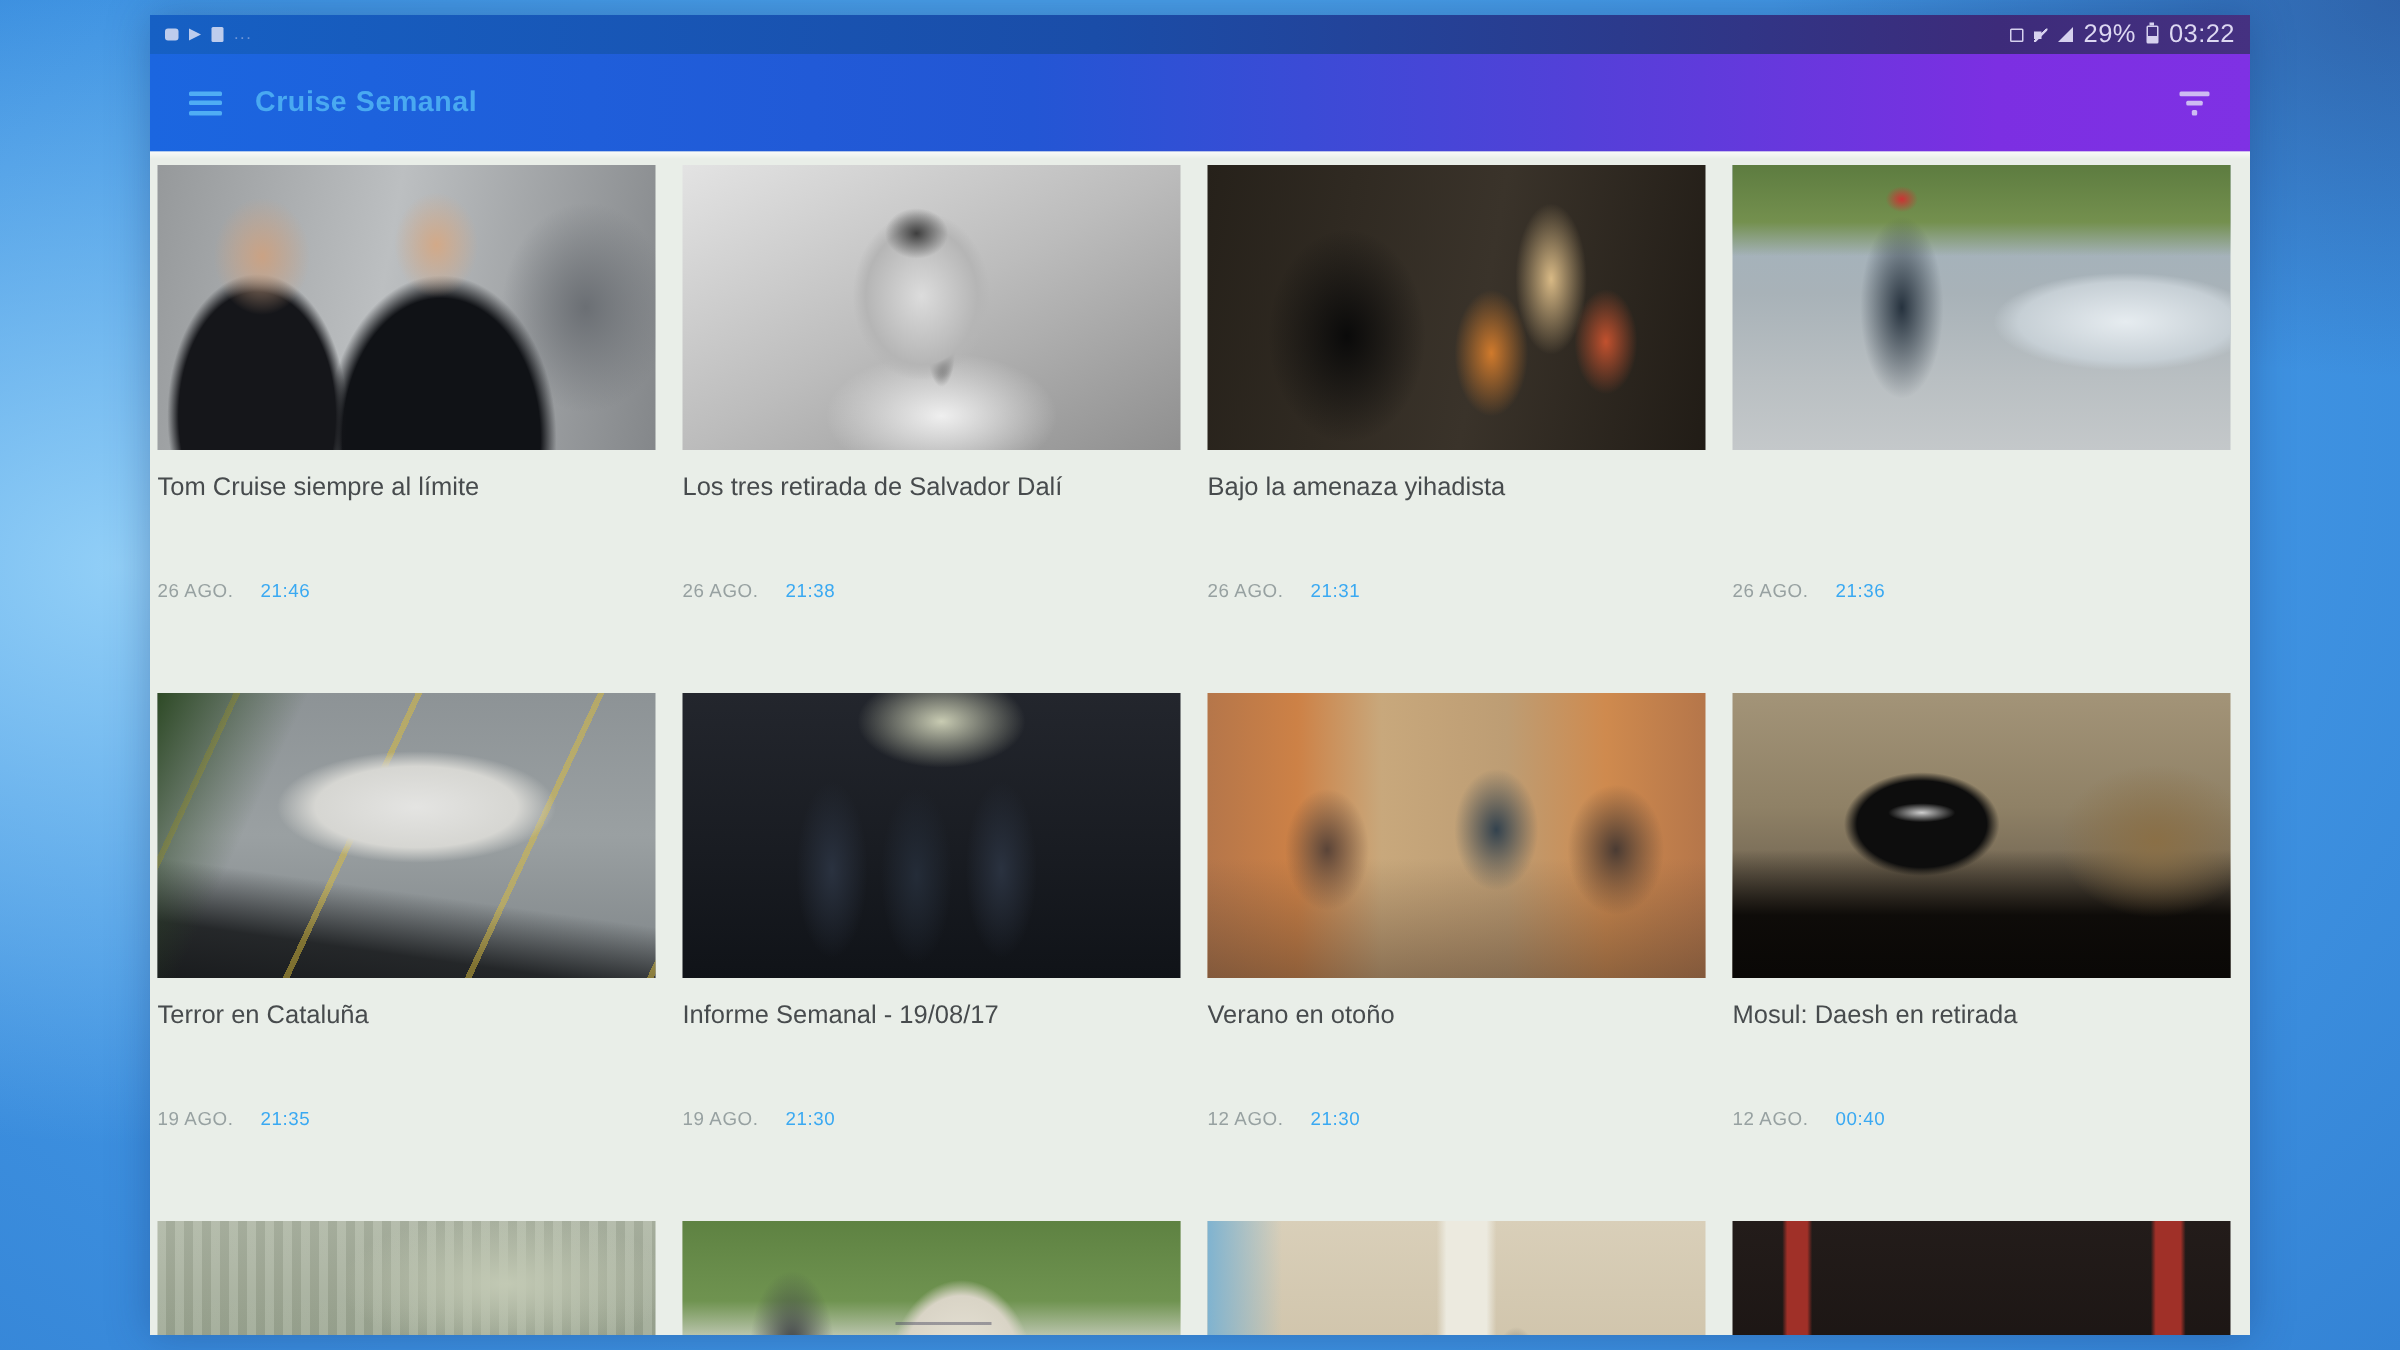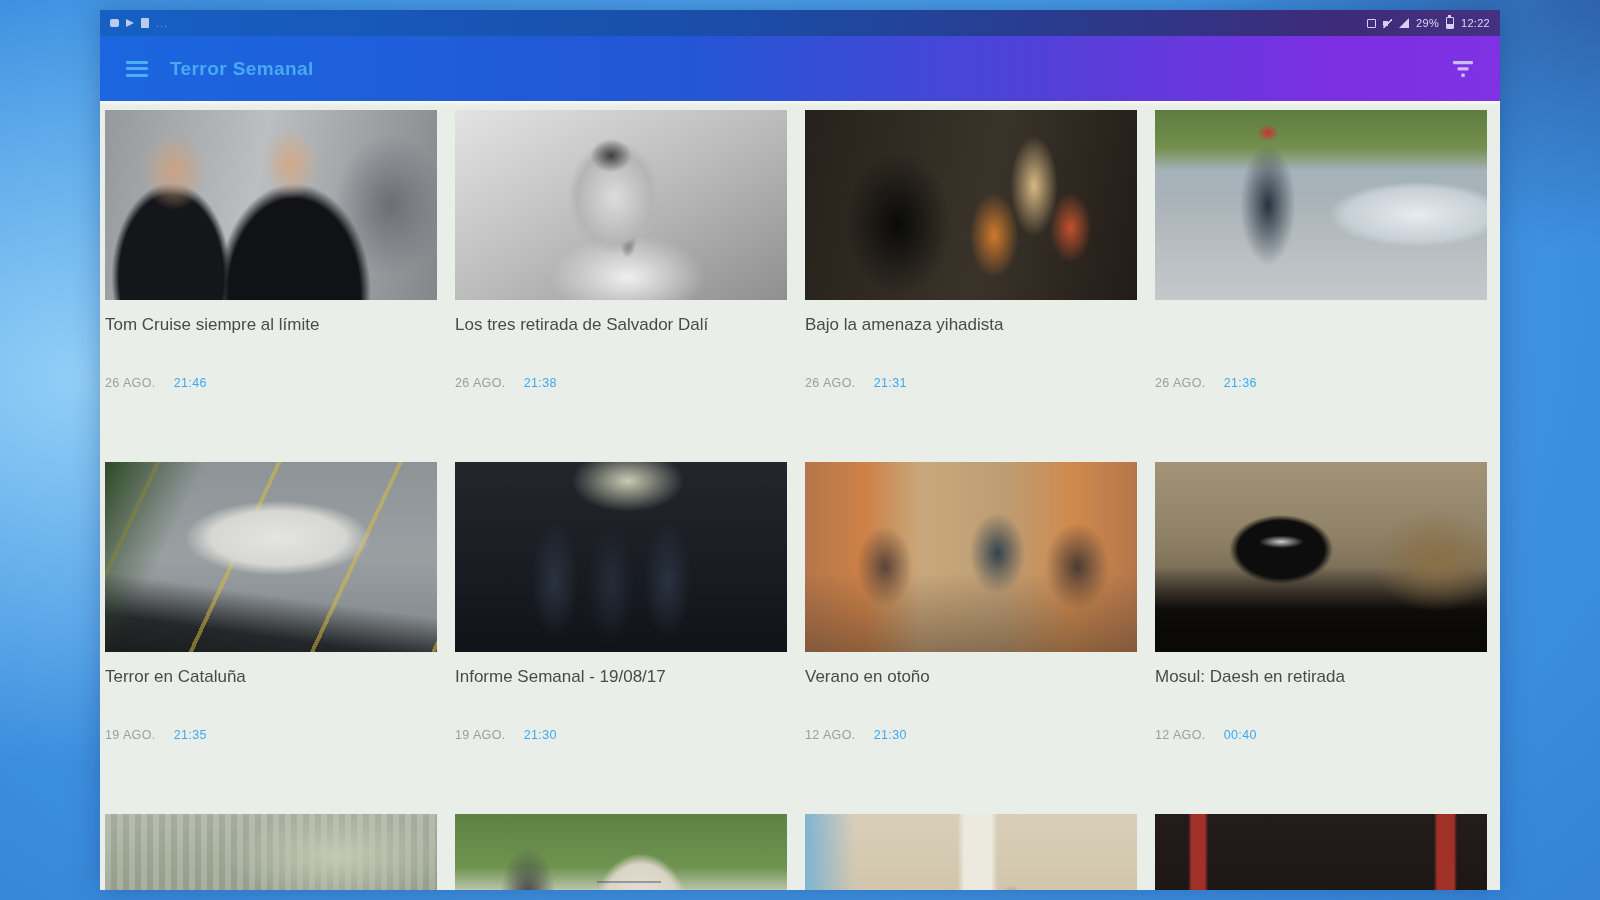--- a/index.html
+++ b/index.html
@@ -14,21 +14,21 @@
 
   
   .tablet{position:absolute;left:100px;top:10px;width:1400px;height:880px;overflow:hidden;
     box-shadow:0 0 26px rgba(20,50,110,.35);background:#e9eee8;}
 
   
   .statusbar{height:26px;display:flex;align-items:center;justify-content:space-between;
     padding:0 10px;box-sizing:border-box;
     background:linear-gradient(90deg,#1660c4 0%,#1a4da8 45%,#2b3a8c 70%,#3d2b7a 88%,#453181 100%);}
   .sb-left,.sb-right{display:flex;align-items:center;gap:7px;}
-  .sb-txt{font-size:11px;color:#ddd8f2;letter-spacing:.3px;}
+  .sb-txt{font-size:17px;color:#ddd8f2;letter-spacing:.3px;}
   .sb-dim{color:rgba(220,220,245,.45);font-size:11px;letter-spacing:1px;}
   .i-blob{width:9px;height:8px;border-radius:2px;background:#cfd8f2;opacity:.9;}
   .i-play{width:0;height:0;border-left:8px solid #cfd8f2;border-top:4.5px solid transparent;border-bottom:4.5px solid transparent;opacity:.9;}
   .i-doc{width:8px;height:10px;border-radius:1px;background:#cfd8f2;opacity:.9;}
   .i-sq{width:9px;height:9px;border:1.4px solid #d6d1ee;border-radius:1px;box-sizing:border-box;}
   .i-mute{width:9px;height:9px;background:
       linear-gradient(135deg,transparent 44%,#d6d1ee 46%,#d6d1ee 56%,transparent 58%),
       linear-gradient(#d6d1ee,#d6d1ee) 0 50%/5px 5px no-repeat;}
   .i-sig{width:0;height:0;border-left:10px solid transparent;border-bottom:10px solid #d6d1ee;}
   .i-bat{width:8px;height:12px;border:1.2px solid #d6d1ee;border-radius:1px;box-sizing:border-box;position:relative;
@@ -44,21 +44,21 @@
   .burger span{display:block;height:3px;border-radius:1px;background:#4fadf4;}
   .appbar-title{margin-left:22px;font-size:19px;font-weight:700;color:#49a9f1;letter-spacing:.4px;}
   .filter-btn{margin-left:auto;cursor:pointer;display:flex;align-items:center;}
 
   
   .grid{display:grid;grid-template-columns:repeat(4,332px);column-gap:18px;padding:9px 5px 0;background:#e9eee8;}
   .card{height:352px;position:relative;cursor:pointer;}
   .card.short{height:190px;}
   .thumb{width:100%;height:190px;position:relative;overflow:hidden;background:#888;}
   .card-title{margin-top:14px;padding-right:6px;font-size:17px;line-height:22px;color:#474b4d;}
-  .card-meta{position:absolute;top:266px;left:0;font-size:12.5px;letter-spacing:.4px;}
+  .card-meta{position:absolute;top:277px;left:0;font-size:12.5px;letter-spacing:.4px;}
   .card-meta .d{color:#97a1a1;margin-right:14px;}
   .card-meta .t{color:#3aa9f2;}
 
   
   .ph1{background:
     radial-gradient(46px 56px at 21% 32%,#caa284 0%,rgba(202,162,132,0) 70%),
     radial-gradient(40px 50px at 56% 28%,#d2a988 0%,rgba(210,169,136,0) 70%),
     radial-gradient(95px 150px at 20% 88%,#15161a 0%,#15161a 55%,rgba(21,22,26,0) 63%),
     radial-gradient(120px 170px at 57% 96%,#101216 0%,#101216 55%,rgba(16,18,22,0) 64%),
     radial-gradient(80px 100px at 86% 50%,#6b6f74 0%,rgba(107,111,116,0) 70%),
@@ -141,31 +141,31 @@
       <span class="i-play"></span>
       <span class="i-doc"></span>
       <span class="sb-dim">...</span>
     </div>
     <div class="sb-right">
       <span class="i-sq"></span>
       <span class="i-mute"></span>
       <span class="i-sig"></span>
       <span class="sb-txt">29%</span>
       <span class="i-bat"></span>
-      <span class="sb-txt">12:22</span>
+      <span class="sb-txt">03:22</span>
     </div>
   </div>
 
   <div class="appbar">
     <div class="burger">
       <span></span>
         <span></span>
         <span></span>
     </div>
-    <div class="appbar-title">Terror Semanal</div>
+    <div class="appbar-title">Cruise Semanal</div>
     <div class="filter-btn">
       <svg width="22" height="20" viewBox="0 0 22 20">
         <rect x="1" y="2" width="20" height="3.2" rx="1" fill="#cdbcf2"></rect>
         <rect x="5.5" y="8.2" width="11" height="3.2" rx="1" fill="#cdbcf2"></rect>
         <rect x="9.2" y="14.4" width="3.6" height="3.6" rx="1" fill="#cdbcf2"></rect>
       </svg>
     </div>
   </div>
 
   <div class="grid">

